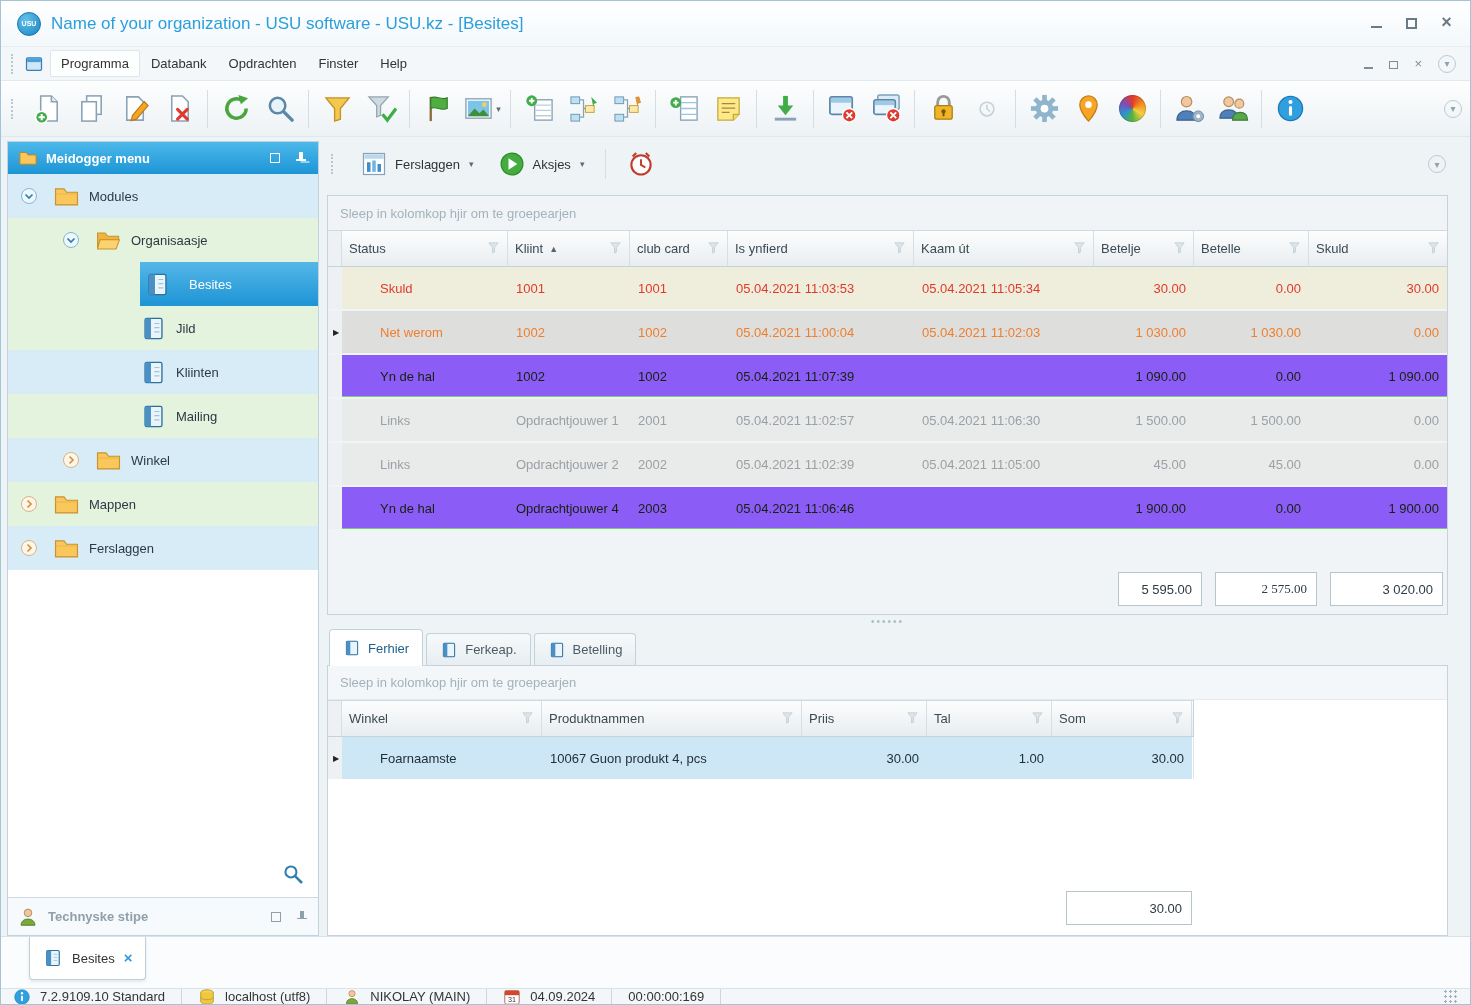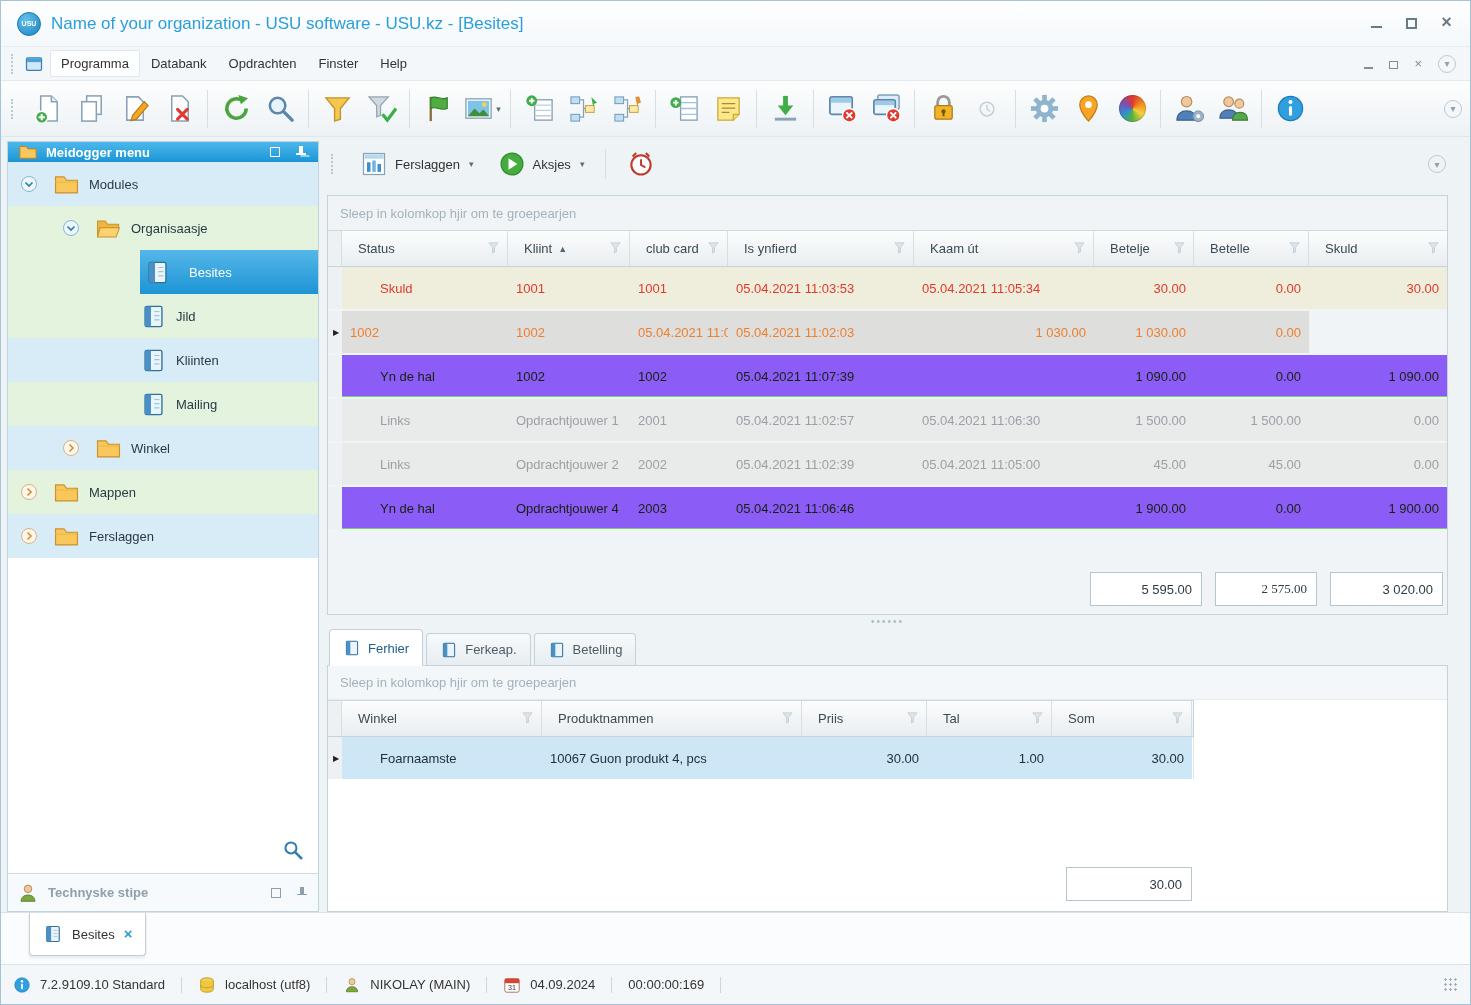--- a/index.html
+++ b/index.html
@@ -51,21 +51,21 @@
   .color-wheel { width:27px; height:27px; border-radius:50%;
                  background:conic-gradient(#e0392e,#f08a1d,#f5d040,#57b43c,#2d90d0,#7a4fb5,#e0392e);
                  box-shadow:inset 0 0 0 1px rgba(0,0,0,.15); }
 
   
   .content { flex:1 1 auto; display:flex; padding:4px 22px 0 6px; gap:8px; min-height:0; }
 
   
   .sidebar { width:312px; flex:0 0 auto; display:flex; flex-direction:column;
              border:1px solid #c2d3de; background:#fff; }
-  .sb-header { height:20px; flex:0 0 auto; background:linear-gradient(#4cb8ea,#1c95d6);
+  .sb-header { height:32px; flex:0 0 auto; background:linear-gradient(#4cb8ea,#1c95d6);
                color:#fff; font-weight:bold; display:flex; align-items:center; gap:8px; padding:0 10px; }
   .sb-header svg.folder { width:20px; height:20px; }
   .sb-header .sb-tools { margin-left:auto; display:flex; gap:12px; align-items:center; }
   .sb-tool { width:14px; height:14px; position:relative; cursor:pointer; }
   .sb-tool.float::after { content:""; position:absolute; inset:2px; border:1.5px solid #fff; }
   .sb-tool.pin::before { content:""; position:absolute; left:5px; top:1px; width:4px; height:7px; background:#fff; }
   .sb-tool.pin::after { content:""; position:absolute; left:2px; top:8px; width:10px; height:1.5px; background:#fff;
                         box-shadow:4px 2px 0 -0.5px #fff; }
 
   .tree { flex:1 1 auto; position:relative; background:#fff; overflow:hidden; }
@@ -98,42 +98,42 @@
   .mtb-label { color:#333; }
 
   
   .master { flex:0 0 auto; height:420px; border:1px solid #c6d3da; background:#f1f4f6;
             display:flex; flex-direction:column; margin-top:8px; }
   .group-hint { height:34px; flex:0 0 auto; display:flex; align-items:center; padding-left:12px;
                 color:#a3b2bc; background:#f0f4f7; }
   .gridhead { display:grid; grid-template-columns:var(--cols); height:37px; flex:0 0 auto;
               background:linear-gradient(#fcfdfd,#e8edf0); border-top:1px solid #cfdae0; border-bottom:1px solid #c6d3da; }
   .hcell { display:flex; align-items:center; padding:0 7px; border-right:1px solid #d6dfe5; color:#3c4a53;
-           position:relative; cursor:pointer; overflow:hidden; white-space:nowrap;margin-left:9px; }
+           position:relative; cursor:pointer; overflow:hidden; white-space:nowrap; }
   .hcell .flt { margin-left:auto; opacity:.55; flex:0 0 auto; }
   .hcell .sort { font-size:9px; color:#55666f; margin-left:6px; }
   .hmarker { border-right:1px solid #d6dfe5; background:#eef1f3; }
 
   .grow { display:grid; grid-template-columns:var(--cols); height:42px; margin-bottom:2px; cursor:pointer; }
   .gcell { display:flex; align-items:center; padding:0 8px; overflow:hidden; white-space:nowrap; }
   .gcell.num { justify-content:flex-end; }
   .gcell.status { padding-left:38px; }
   .marker { background:#eef1f3; border-right:1px solid #d7dee3; display:flex; align-items:center;
             justify-content:center; font-size:8px; color:#222; }
   .r-skuld    .gcell:not(.marker) { background:#efeedd; color:#e03a2a; }
   .r-netwerom .gcell:not(.marker) { background:#dededd; color:#ee7f2f; }
   .r-ynhal    .gcell:not(.marker) { background:#8b5cf6; color:#16220f; box-shadow:inset 0 -1px 0 #79cc72; }
   .r-links    .gcell:not(.marker) { background:#e9eaea; color:#9aa1a6; }
 
   .grid-fill { flex:1 1 auto; }
   .totals { flex:0 0 auto; display:flex; justify-content:flex-end; gap:13px; padding:6px 4px 8px 0;
             background:#f1f4f6; }
   .total-box { height:34px; border:1px solid #b7c5cd; background:#fff; display:flex; align-items:center;
                justify-content:flex-end; padding:0 9px; color:#2e3a42; }
-  .tb1 { width:112px; } .tb2 { width:102px;font-family:Liberation Serif, serif; } .tb3 { width:113px; }
+  .tb1 { width:84px; } .tb2 { width:102px;font-family:Liberation Serif, serif; } .tb3 { width:113px; }
 
   .splitter { height:13px; flex:0 0 auto; display:flex; align-items:center; justify-content:center; cursor:row-resize; }
   .splitter span { letter-spacing:2px; color:#aebbc3; font-size:10px; line-height:4px; }
 
   
   .tabs { display:flex; align-items:flex-end; height:37px; flex:0 0 auto; padding-left:2px; gap:3px; position:relative; z-index:2; }
   .tab { display:flex; align-items:center; gap:7px; padding:0 13px; height:32px;
          border:1px solid #c3d1da; border-bottom:none; border-radius:4px 4px 0 0;
          background:linear-gradient(#f7fafb,#e7edf1); color:#4c5b64; cursor:pointer; }
   .tab svg { width:18px; height:18px; }
@@ -151,21 +151,21 @@
   
   .doc-tabs { height:52px; flex:0 0 auto; background:#fafcfd; border-top:1px solid #d9e2e8;
               display:flex; align-items:flex-start; padding-left:28px; }
   .doc-tab { display:flex; align-items:center; gap:9px; padding:0 13px; height:43px; background:#fff;
              border:1px solid #c0ced7; border-top:none; border-radius:0 0 4px 4px;
              box-shadow:0 2px 3px rgba(70,100,120,.12); cursor:pointer; }
   .doc-tab svg { width:20px; height:20px; }
   .doc-close { color:#2e9ad8; font-weight:bold; font-size:15px; line-height:12px; cursor:pointer; }
 
   
-  .statusbar { height:40px; flex:0 0 auto; background:#f3f7f9; border-top:1px solid #dae3e8;
+  .statusbar { height:16px; flex:0 0 auto; background:#f3f7f9; border-top:1px solid #dae3e8;
                display:flex; align-items:center; padding:0 12px; gap:9px; color:#333; }
   .statusbar svg { width:18px; height:18px; flex:0 0 auto; }
   .sb-sep { width:1px; height:16px; background:#ccd7dd; margin:0 7px; }
   .grip { margin-left:auto; width:15px; height:15px;
           background-image:radial-gradient(#9fb0ba 1.2px, transparent 1.4px);
           background-size:5px 5px; background-position:bottom right; }
 </style>
 </head>
 <body>
 
@@ -654,20 +654,21 @@
           <div class="gcell">1001</div>
           <div class="gcell">05.04.2021 11:03:53</div>
           <div class="gcell">05.04.2021 11:05:34</div>
           <div class="gcell num">30.00</div>
           <div class="gcell num">0.00</div>
           <div class="gcell num">30.00</div>
         </div>
 
         <div class="grow r-netwerom">
           <div class="gcell marker">▶</div>
+          <div class="gcell status">Net werom</div>
           <div class="gcell">1002</div>
           <div class="gcell">1002</div>
           <div class="gcell">05.04.2021 11:00:04</div>
           <div class="gcell">05.04.2021 11:02:03</div>
           <div class="gcell num">1 030.00</div>
           <div class="gcell num">1 030.00</div>
           <div class="gcell num">0.00</div>
         </div>
 
         <div class="grow r-ynhal">

